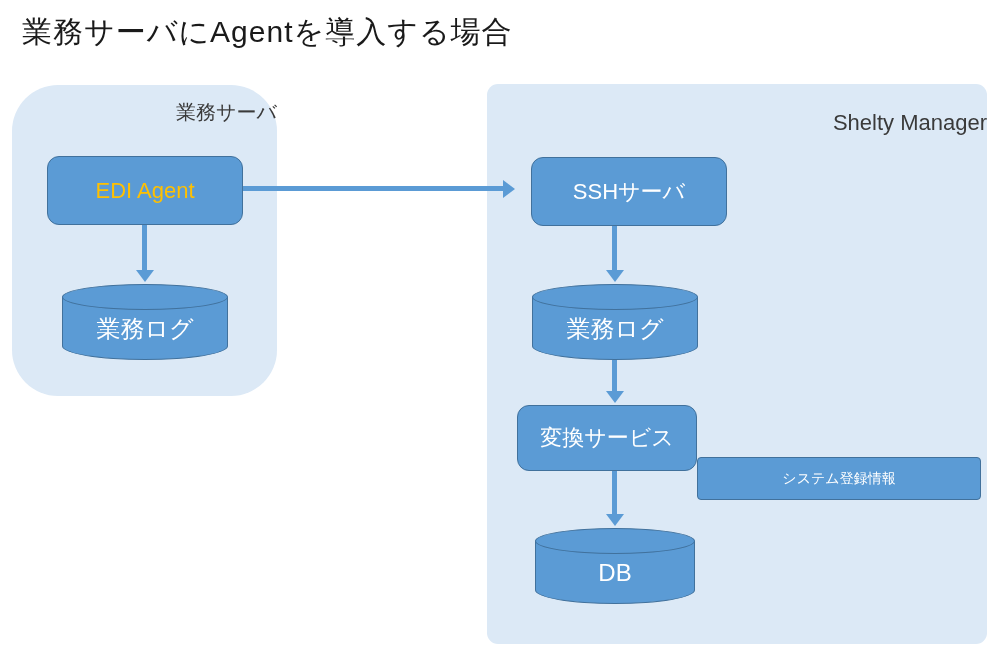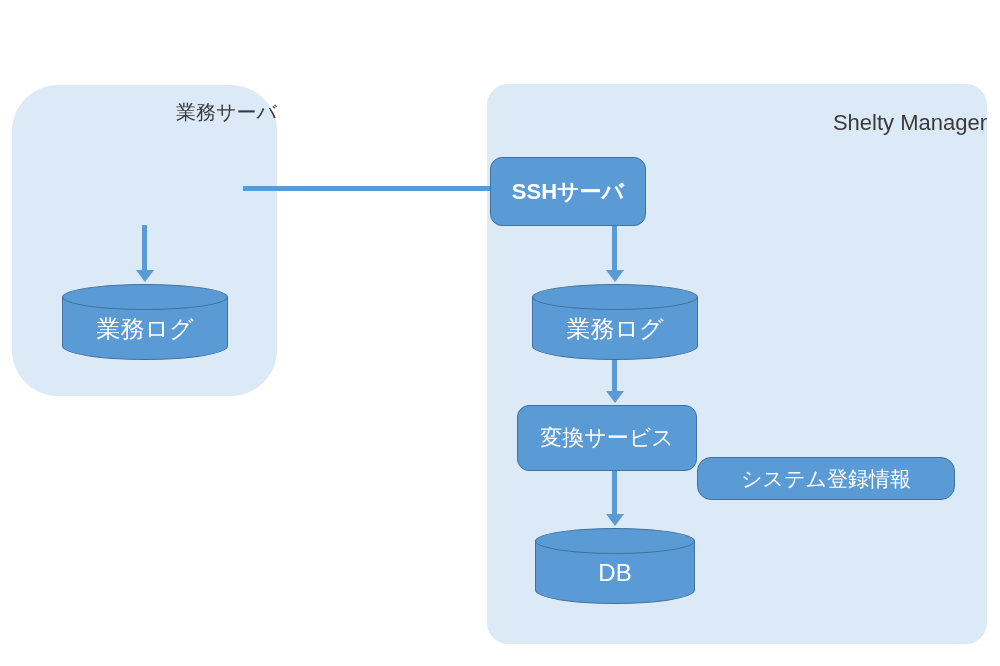--- a/index.html
+++ b/index.html
@@ -44,21 +44,21 @@
     top: 85px;
     width: 265px;
     height: 311px;
     border-radius: 46px;
   }
   .right-group {
     left: 487px;
     top: 84px;
     width: 500px;
     height: 560px;
-    border-radius: 21px;
+    border-radius: 11px;
   }
   .group-label {
     position: absolute;
     left: 0;
     right: 0;
     text-align: right;
     color: var(--label-text);
     white-space: nowrap;
   }
   .left-group .group-label { top: 14px; font-size: 20px; }
@@ -71,25 +71,25 @@
     display: flex;
     align-items: center;
     justify-content: center;
     color: var(--node-text);
     font-size: 22px;
     white-space: nowrap;
     z-index: 3;
   }
   .box { border-radius: 12px; }
   .node-agent { left: 47px; top: 156px; width: 196px; height: 69px; color: var(--agent-text); }
-  .node-ssh { left: 490px; top: 157px; width: 156px; height: 69px; font-weight: bold; }
+  .node-ssh { left: 531px; top: 157px; width: 196px; height: 69px; }
   .node-convert { left: 517px; top: 405px; width: 180px; height: 66px; }
   .node-registry {
-    left: 697px; top: 457px; width: 258px; height: 43px;
-    border-radius: 14px; font-size: 21px; z-index: 6;
+    left: 697px; top: 457px; width: 284px; height: 43px;
+    border-radius: 4px; font-size: 14px; z-index: 6;
   }
 
   .cylinder { position: absolute; z-index: 3; }
   .cyl-left-log { left: 62px; top: 284px; width: 166px; height: 76px; }
   .cyl-right-log { left: 532px; top: 284px; width: 166px; height: 76px; }
   .cyl-db { left: 535px; top: 528px; width: 160px; height: 76px; padding-left: 40px; }
   .cyl-top {
     position: absolute; left: 0; right: 0; top: 0; height: 26px;
     border-radius: 50%;
     background: var(--node-fill);
@@ -151,35 +151,37 @@
   .arrow-agent-log { left: 142px; top: 225px; height: 46px; }
   .arrow-ssh-log { left: 612px; top: 226px; height: 45px; }
   .arrow-log-convert { left: 612px; top: 360px; height: 32px; }
   .arrow-convert-db { left: 612px; top: 471px; height: 44px; }
 </style>
 </head>
 <body>
 
 <div class="canvas">
 
+  <div class="title">業務サーバにAgentを導入する場合</div>
 
   <div class="group left-group">
     <div class="group-label">業務サーバ</div>
   </div>
 
   <div class="group right-group">
     <div class="group-label">Shelty Manager</div>
   </div>
 
   <div class="arrow-h arrow-agent-ssh"></div>
   <div class="arrow-v arrow-agent-log"></div>
   <div class="arrow-v arrow-ssh-log"></div>
   <div class="arrow-v arrow-log-convert"></div>
   <div class="arrow-v arrow-convert-db"></div>
 
+  <div class="node box node-agent">EDI Agent</div>
 
   <div class="cylinder cyl-left-log">
     <div class="cyl-body"></div>
     <div class="cyl-top"></div>
     <div class="cyl-label">業務ログ</div>
   </div>
 
   <div class="node box node-ssh">SSHサーバ</div>
 
   <div class="cylinder cyl-right-log">

